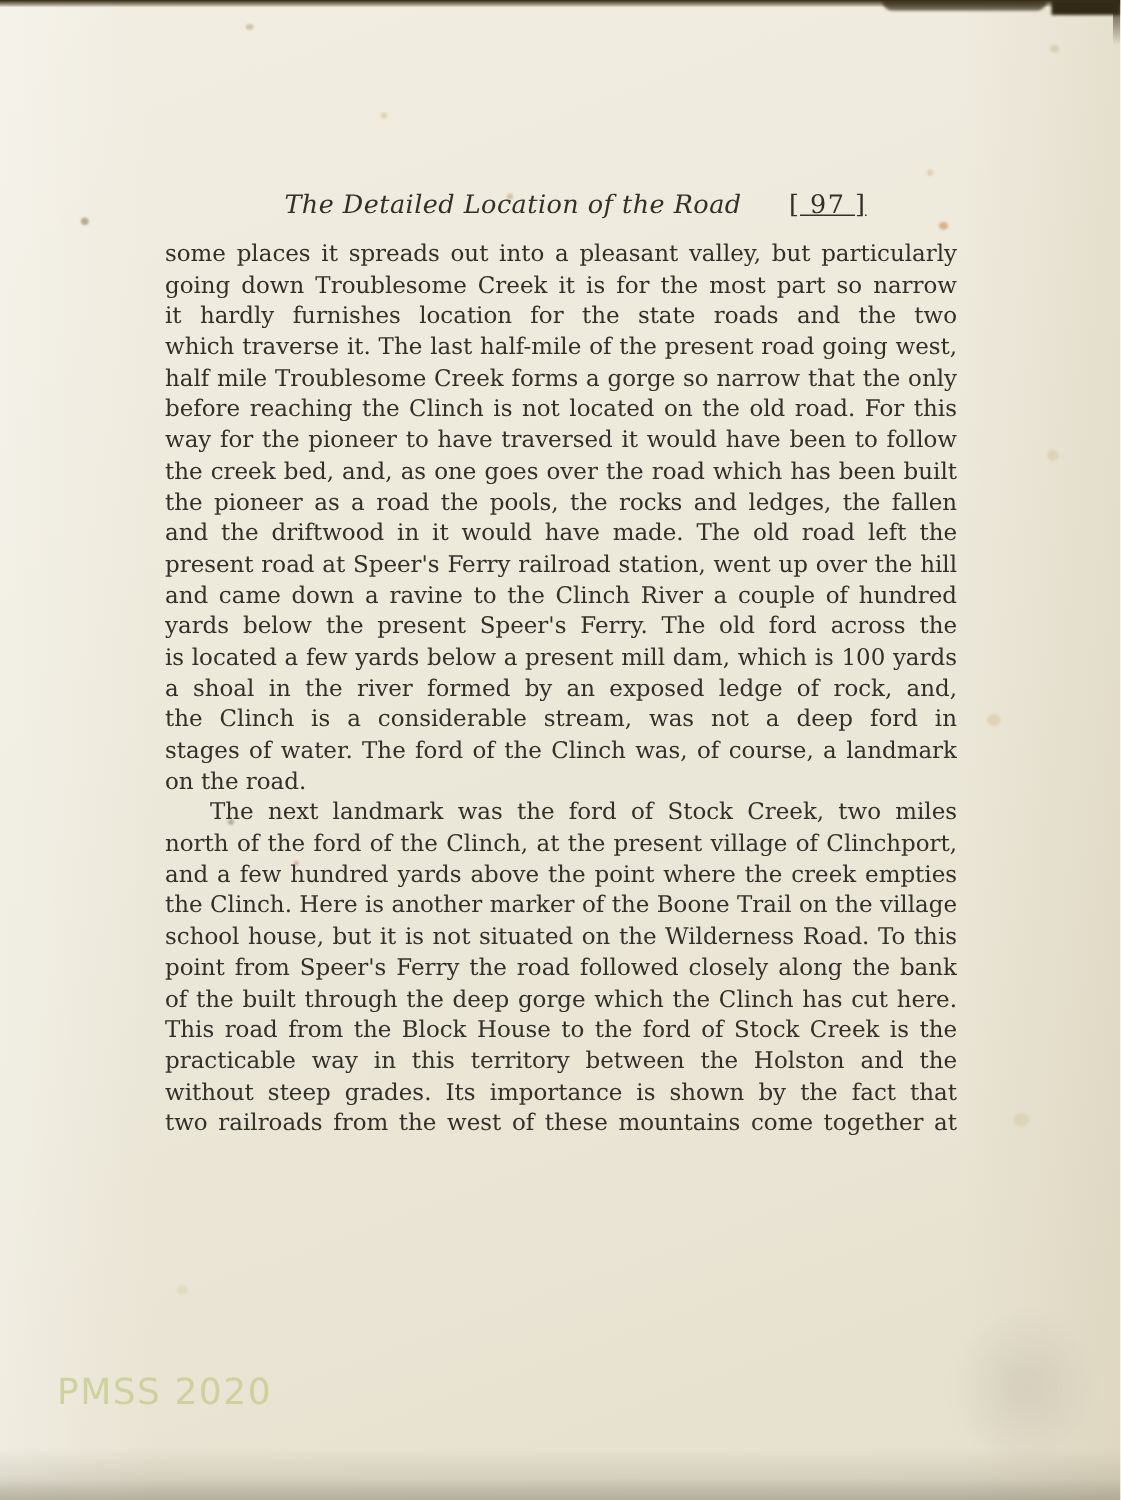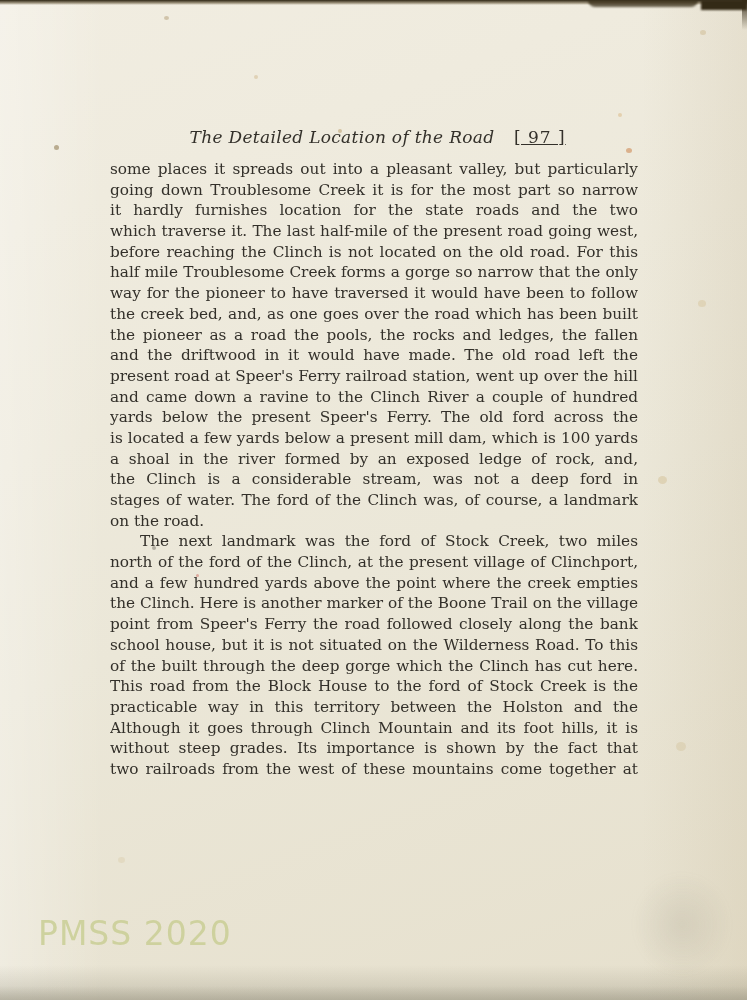--- a/index.html
+++ b/index.html
@@ -48,36 +48,36 @@
   
   .content {
     position: absolute; left: 110px; top: 127px; width: 528px;
     color: var(--ink, #33302a);
   }
   .running-header { position: relative; height: 20px; font-size: 17px; }
   .chapter-title {
     position: absolute; left: 232px; transform: translateX(-50%);
     font-style: italic; white-space: nowrap; letter-spacing: 0.3px;
   }
-  .page-number { position: absolute; left: 404px; white-space: nowrap; letter-spacing: 1px; text-decoration: underline; }
+  .page-number { position: absolute; left: 416px; white-space: nowrap; letter-spacing: 1px; text-decoration: underline; }
 
   .textblock { margin-top: 12px; font-size: 15.3px; }
   .para { margin: 0; }
   .line {
     height: 20.7px; line-height: 20.7px;
     text-align: justify; text-align-last: justify;
     overflow: hidden;
   }
   .line.indent { text-indent: 30px; }
   .line.last { text-align-last: left; }
 
   .watermark {
     position: absolute; left: 38px; top: 914px;
     font-family: "DejaVu Sans", "Liberation Sans", sans-serif;
-    font-size: 33px; letter-spacing: 1px;
+    font-size: 24px; letter-spacing: 1px;
     color: var(--watermark, #cfd3a0); opacity: 0.95;
   }
 </style>
 </head>
 <body>
 
 <div class="scan">
 
   <div class="edge-top"></div>
   <div class="edge-top-mid"></div>
@@ -105,47 +105,46 @@
       <span class="chapter-title">The Detailed Location of the Road</span>
       <span class="page-number">[ 97 ]</span>
     </div>
     <div class="textblock">
       <div class="para">
 
       <div class="line">some places it spreads out into a pleasant valley, but particularly</div>
           <div class="line">going down Troublesome Creek it is for the most part so narrow that</div>
           <div class="line">it hardly furnishes location for the state roads and the two railroads</div>
           <div class="line">which traverse it.  The last half-mile of the present road going west,</div>
+          <div class="line">half mile Troublesome Creek forms a gorge so narrow that the only</div>
           <div class="line">before reaching the Clinch is not located on the old road.  For this</div>
-          <div class="line">half mile Troublesome Creek forms a gorge so narrow that the only</div>
           <div class="line">way for the pioneer to have traversed it would have been to follow</div>
           <div class="line">the creek bed, and, as one goes over the road which has been built</div>
           <div class="line">the pioneer as a road the pools, the rocks and ledges, the fallen trees,</div>
           <div class="line">and the driftwood in it would have made.  The old road left the</div>
           <div class="line">present road at Speer's Ferry railroad station, went up over the hill</div>
           <div class="line">and came down a ravine to the Clinch River a couple of hundred</div>
           <div class="line">yards below the present Speer's Ferry.  The old ford across the Clinch</div>
           <div class="line">is located a few yards below a present mill dam, which is 100 yards</div>
           <div class="line">a shoal in the river formed by an exposed ledge of rock, and, although</div>
           <div class="line">the Clinch is a considerable stream, was not a deep ford in ordinary</div>
           <div class="line">stages of water.  The ford of the Clinch was, of course, a landmark</div>
           <div class="line last">on the road.</div>
         </div>
       <div class="para">
 
       <div class="line indent">The next landmark was the ford of Stock Creek, two miles</div>
           <div class="line">north of the ford of the Clinch, at the present village of Clinchport,</div>
           <div class="line">and a few hundred yards above the point where the creek empties into</div>
           <div class="line">the Clinch.  Here is another marker of the Boone Trail on the village</div>
+          <div class="line">school house, but it is not situated on the Wilderness Road.  To this</div>
           <div class="line">point from Speer's Ferry the road followed closely along the bank</div>
-          <div class="line">school house, but it is not situated on the Wilderness Road.  To this</div>
           <div class="line">of the built through the deep gorge which the Clinch has cut here.</div>
           <div class="line">This road from the Block House to the ford of Stock Creek is the only</div>
           <div class="line">practicable way in this territory between the Holston and the Clinch.</div>
-          <div class="line">Although it goes through Clinch Mountain and its foot hills, it is</div>
           <div class="line">without steep grades.  Its importance is shown by the fact that</div>
           <div class="line">two railroads from the west of these mountains come together at</div>
         </div>
     </div>
   </div>
 
   <div class="watermark">PMSS 2020</div>
 </div>
 
 </body></html>

